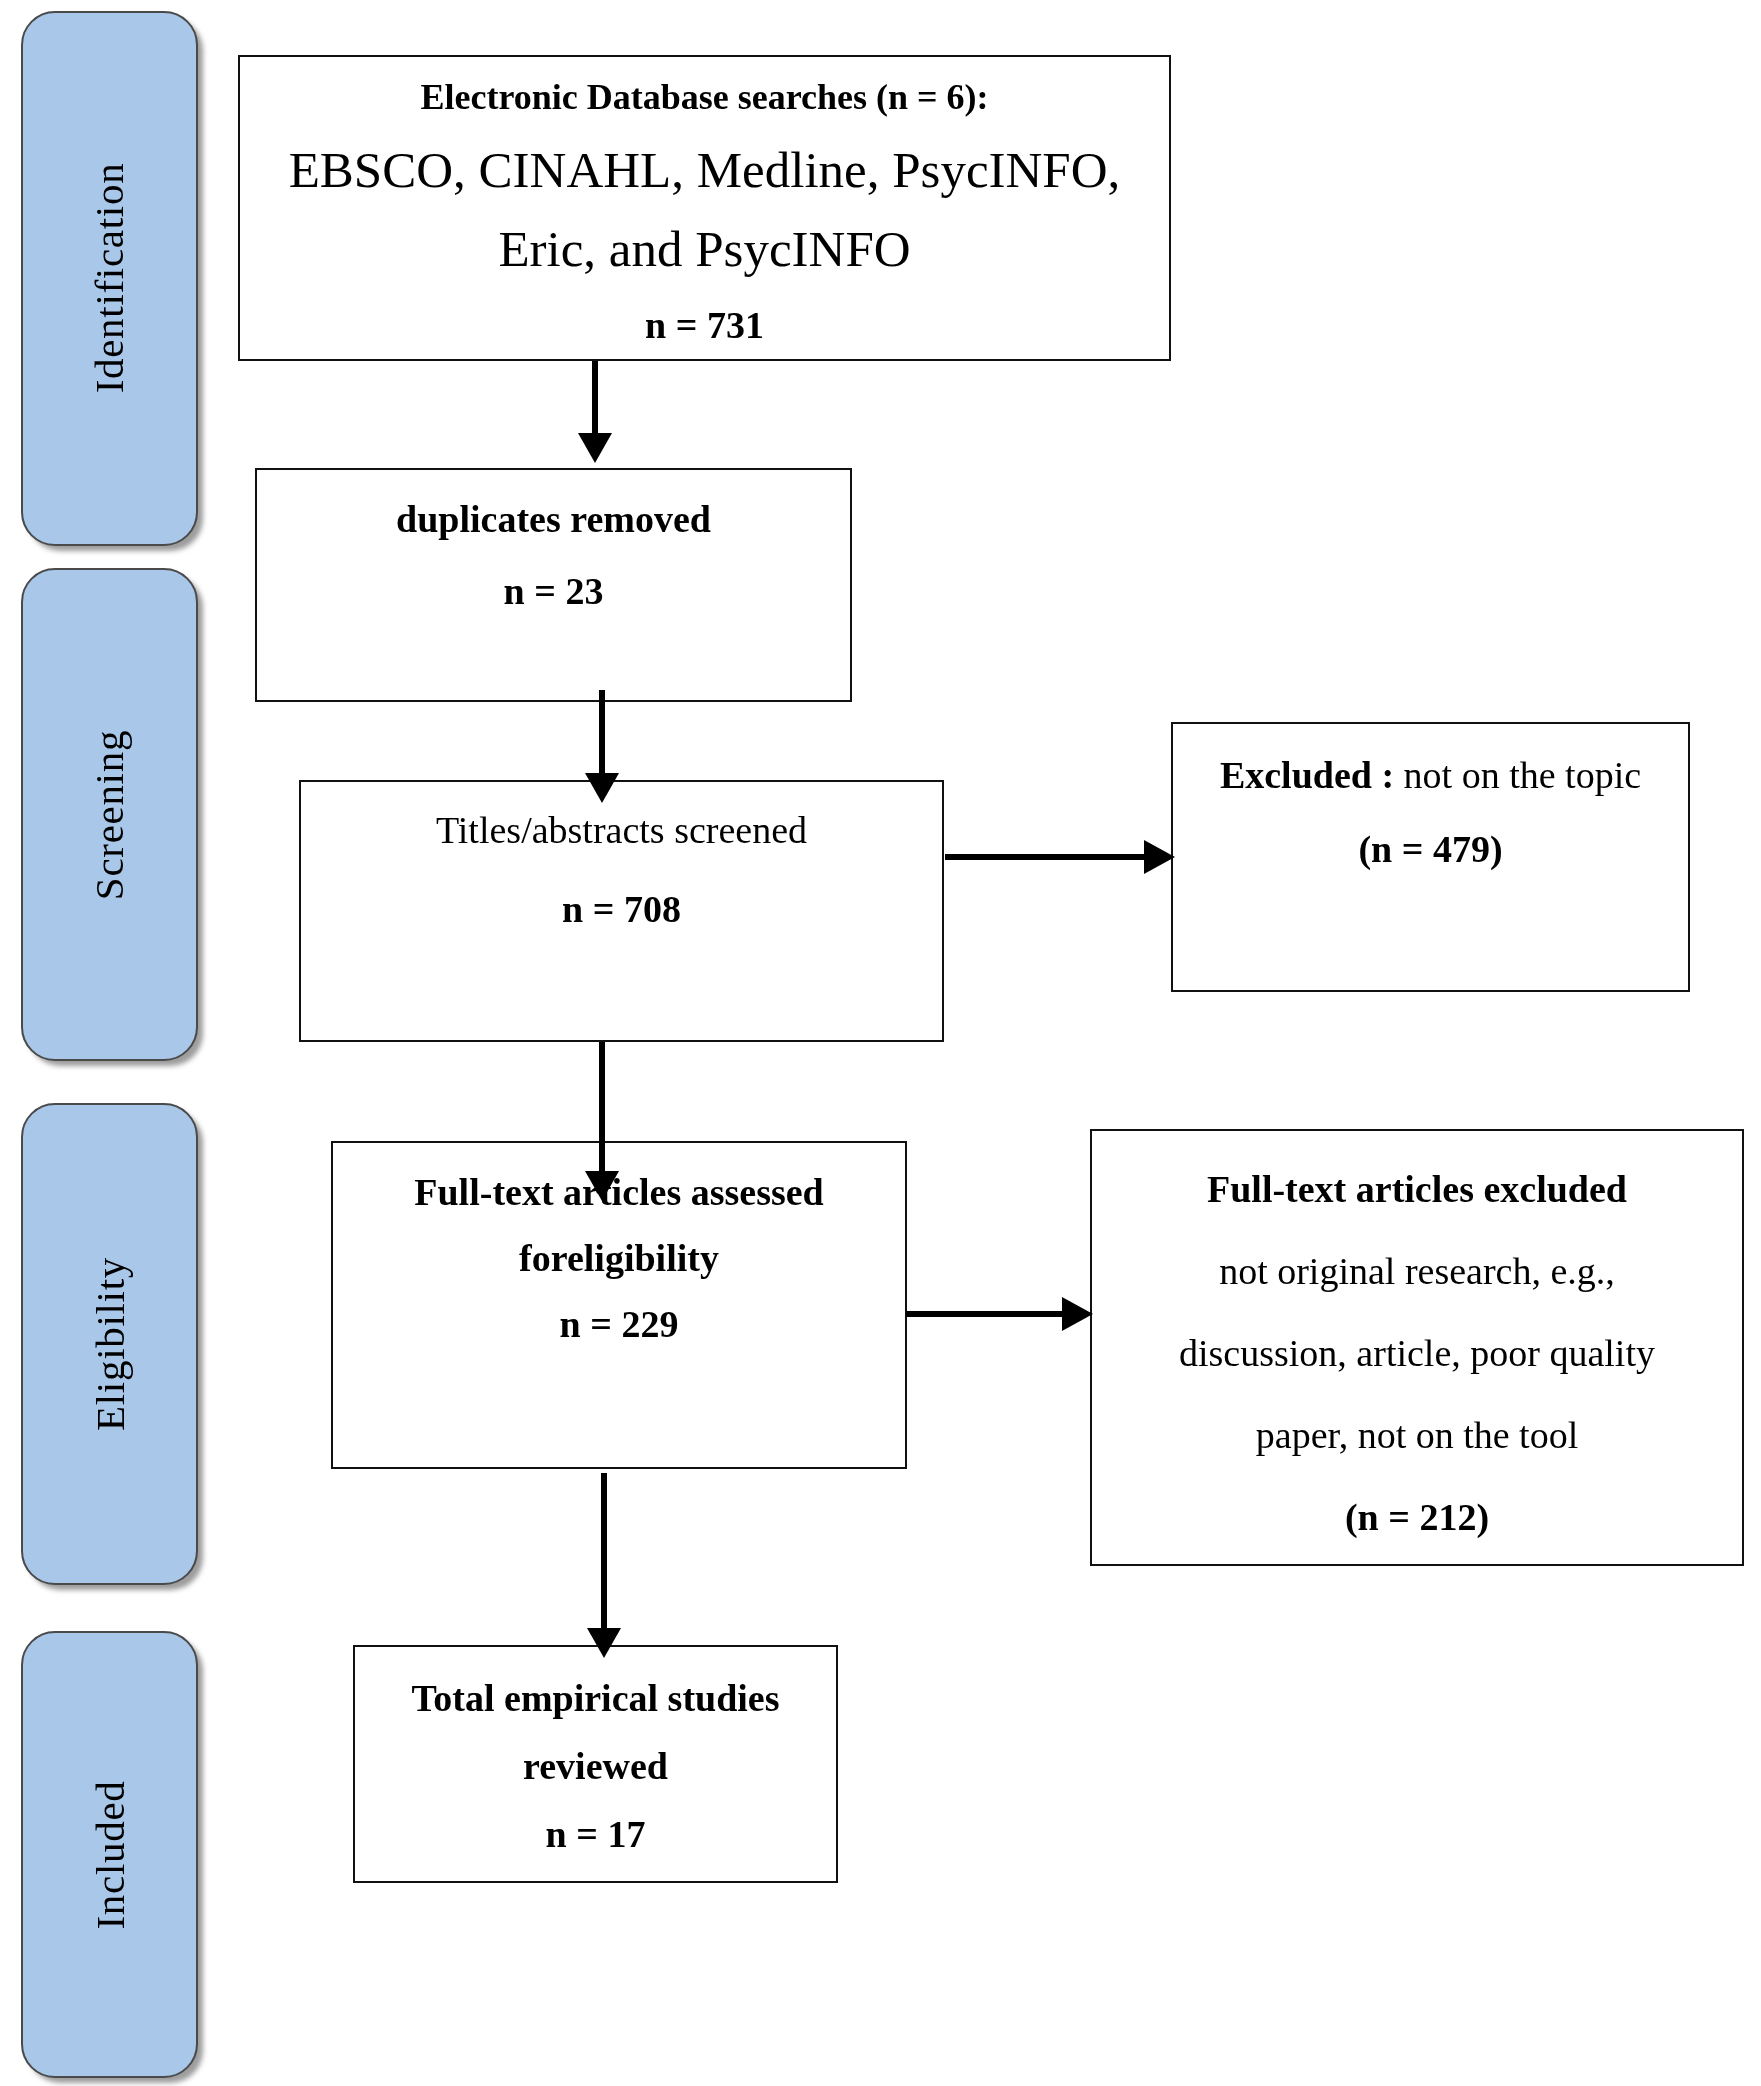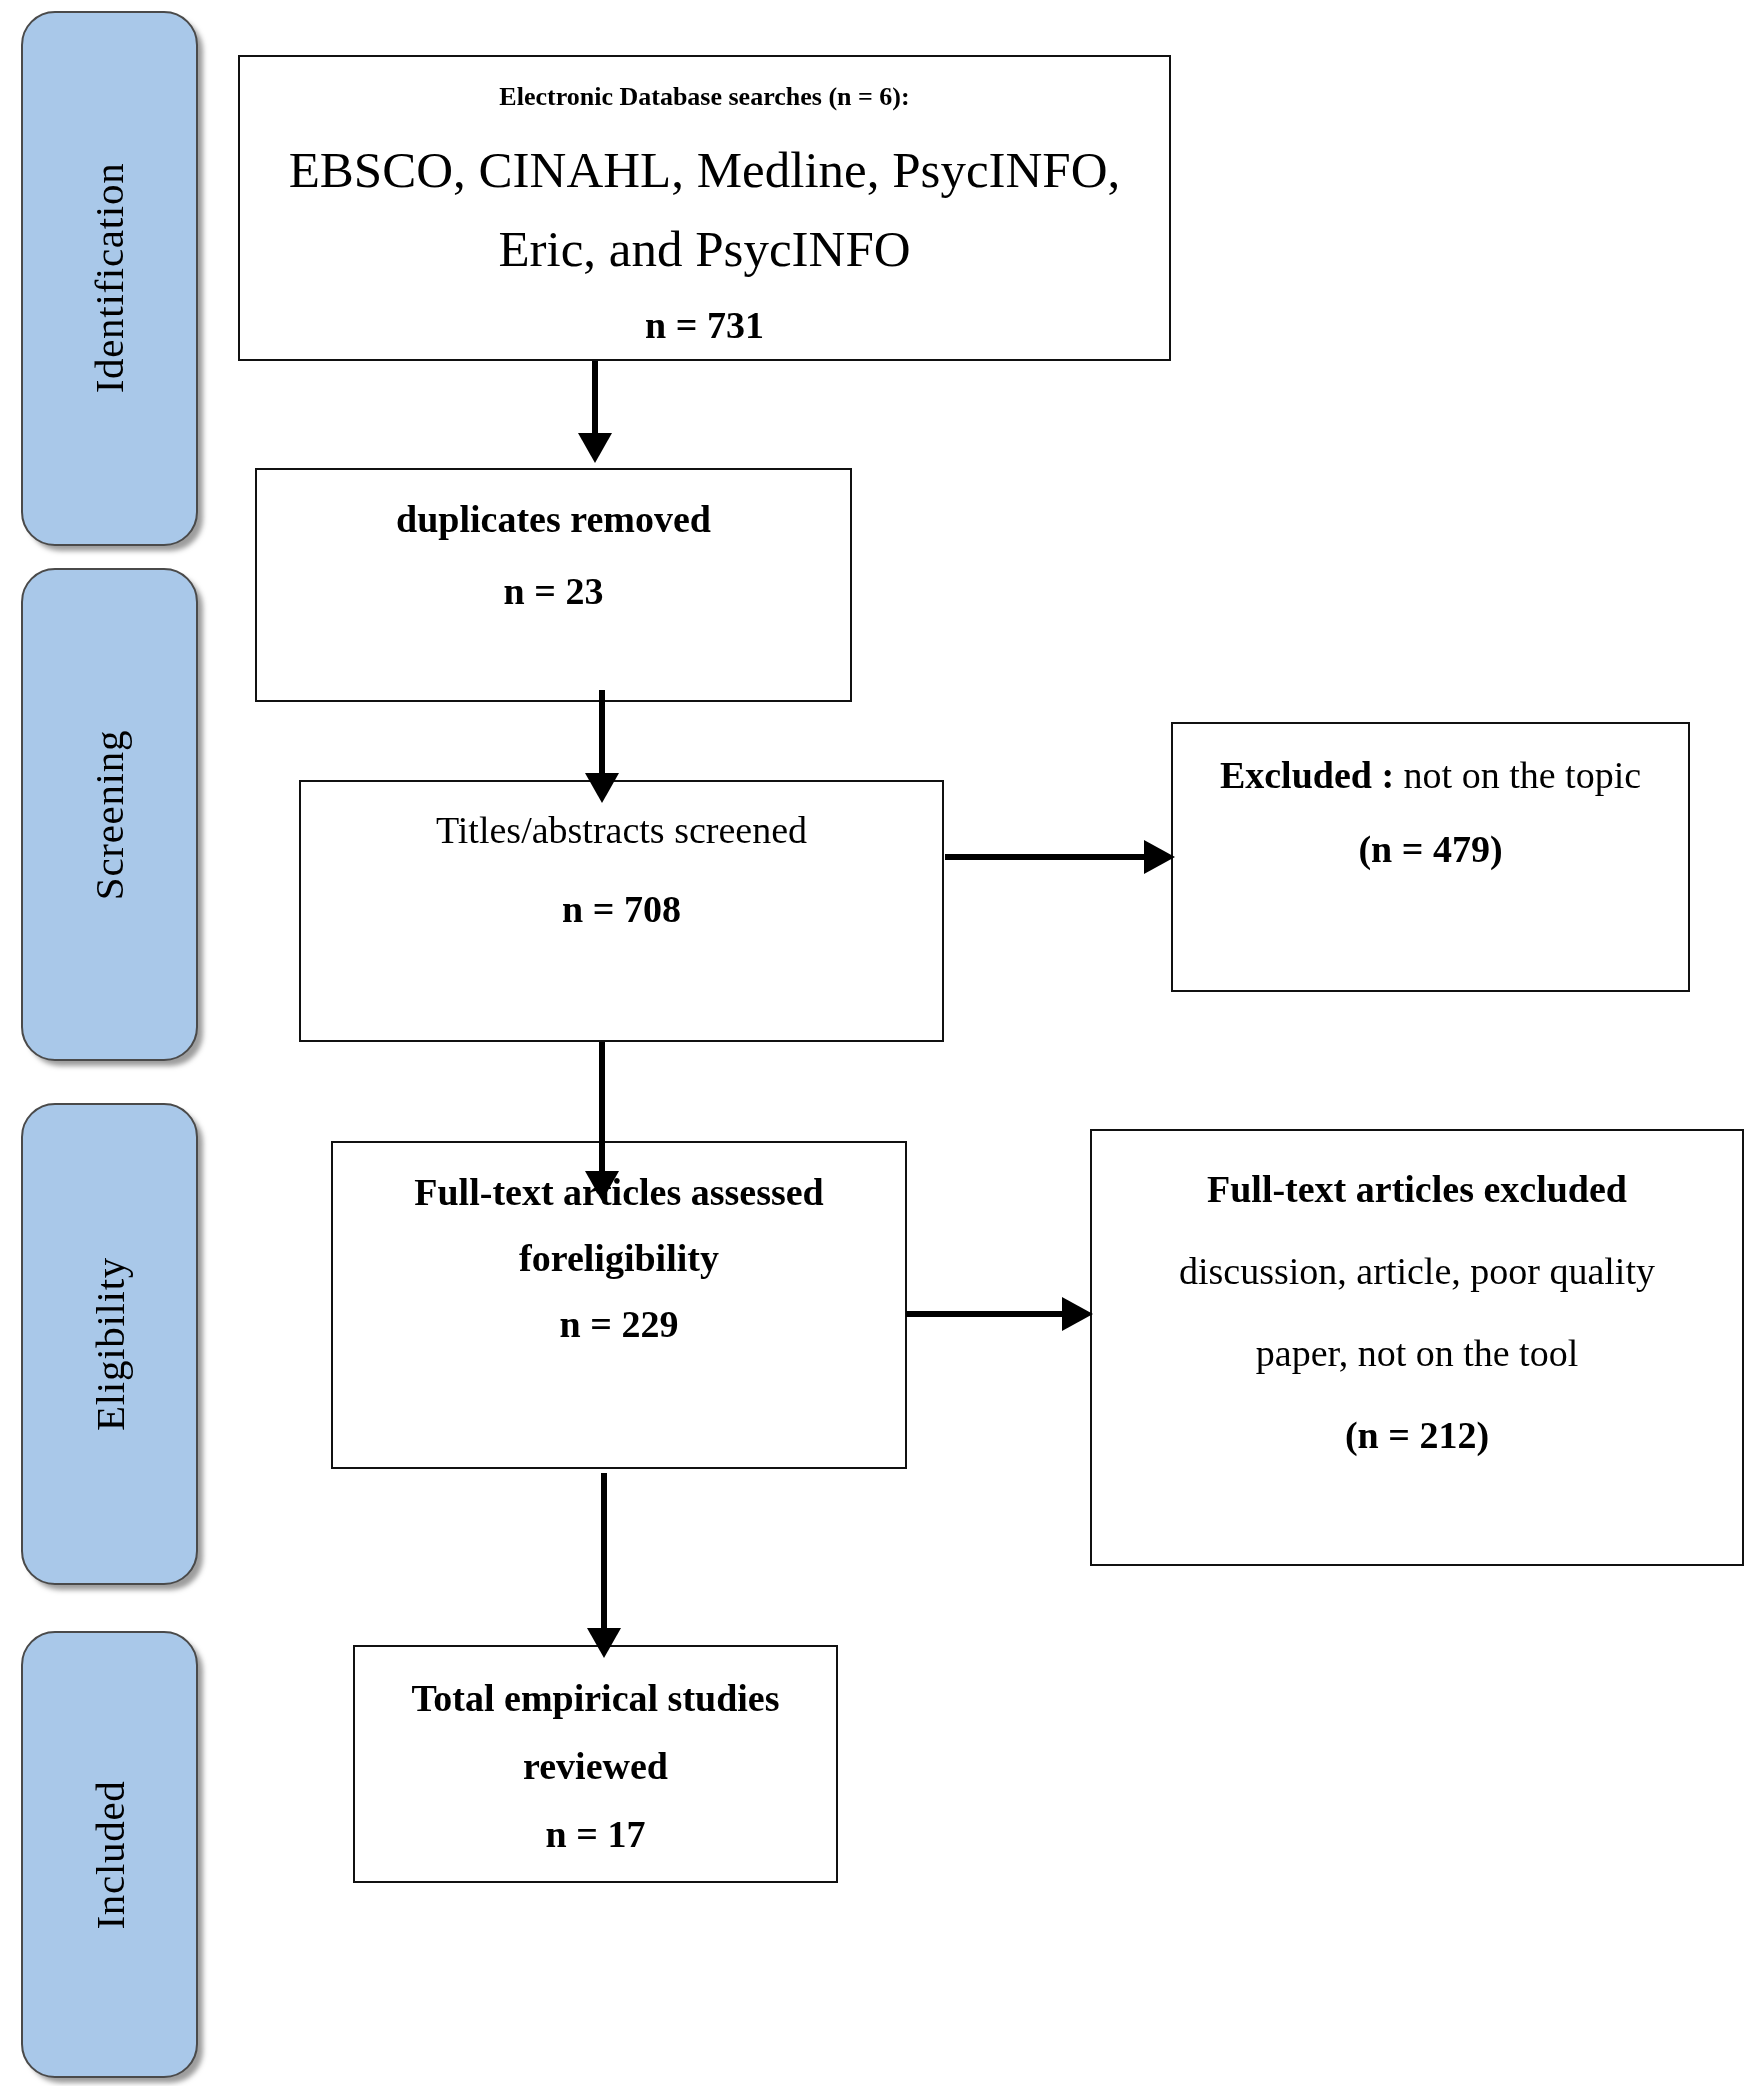--- a/index.html
+++ b/index.html
@@ -43,21 +43,21 @@
     position:absolute;
     background:#ffffff;
     border:2.8px solid #111111;
     text-align:center;
     font-size:38px;
     z-index:2;
   }
   .bold { font-weight:bold; }
 
   .box-db        { left:238px;  top:55px;   width:933px; height:306px; padding-top:5.6px; }
-  .b1-title      { font-size:26px; font-weight:bold; line-height:68px; }
+  .b1-title      { font-size:36px; font-weight:bold; line-height:68px; }
   .b1-big        { font-size:51px; line-height:79px; }
   .b1-count      { font-size:38px; font-weight:bold; line-height:72px; }
 
   .box-dup       { left:255px;  top:468px;  width:597px; height:234px; padding-top:17px; }
   .b2-title      { font-weight:bold; line-height:65px; }
   .b2-count      { font-weight:bold; line-height:79px; }
 
   .box-screened  { left:299px;  top:780px; width:645px;  height:262px; padding-top:15.5px; }
   .b3-title      { font-weight:normal; line-height:65px; }
   .b3-count      { font-weight:bold; line-height:93px; }
@@ -155,20 +155,21 @@
   </div>
 
   <div class="fbox box-fulltext">
     <div class="b4-line">Full-text articles assessed</div>
     <div class="b4-line">foreligibility</div>
     <div class="b4-line">n = 229</div>
   </div>
 
   <div class="fbox box-excl2">
     <div class="e2-line bold">Full-text articles excluded</div>
+    <div class="e2-line">not original research, e.g.,</div>
     <div class="e2-line">discussion, article, poor quality</div>
     <div class="e2-line">paper, not on the tool</div>
     <div class="e2-line bold">(n = 212)</div>
   </div>
 
   <div class="fbox box-total">
     <div class="b5-line">Total empirical studies</div>
     <div class="b5-line">reviewed</div>
     <div class="b5-line">n = 17</div>
   </div>

